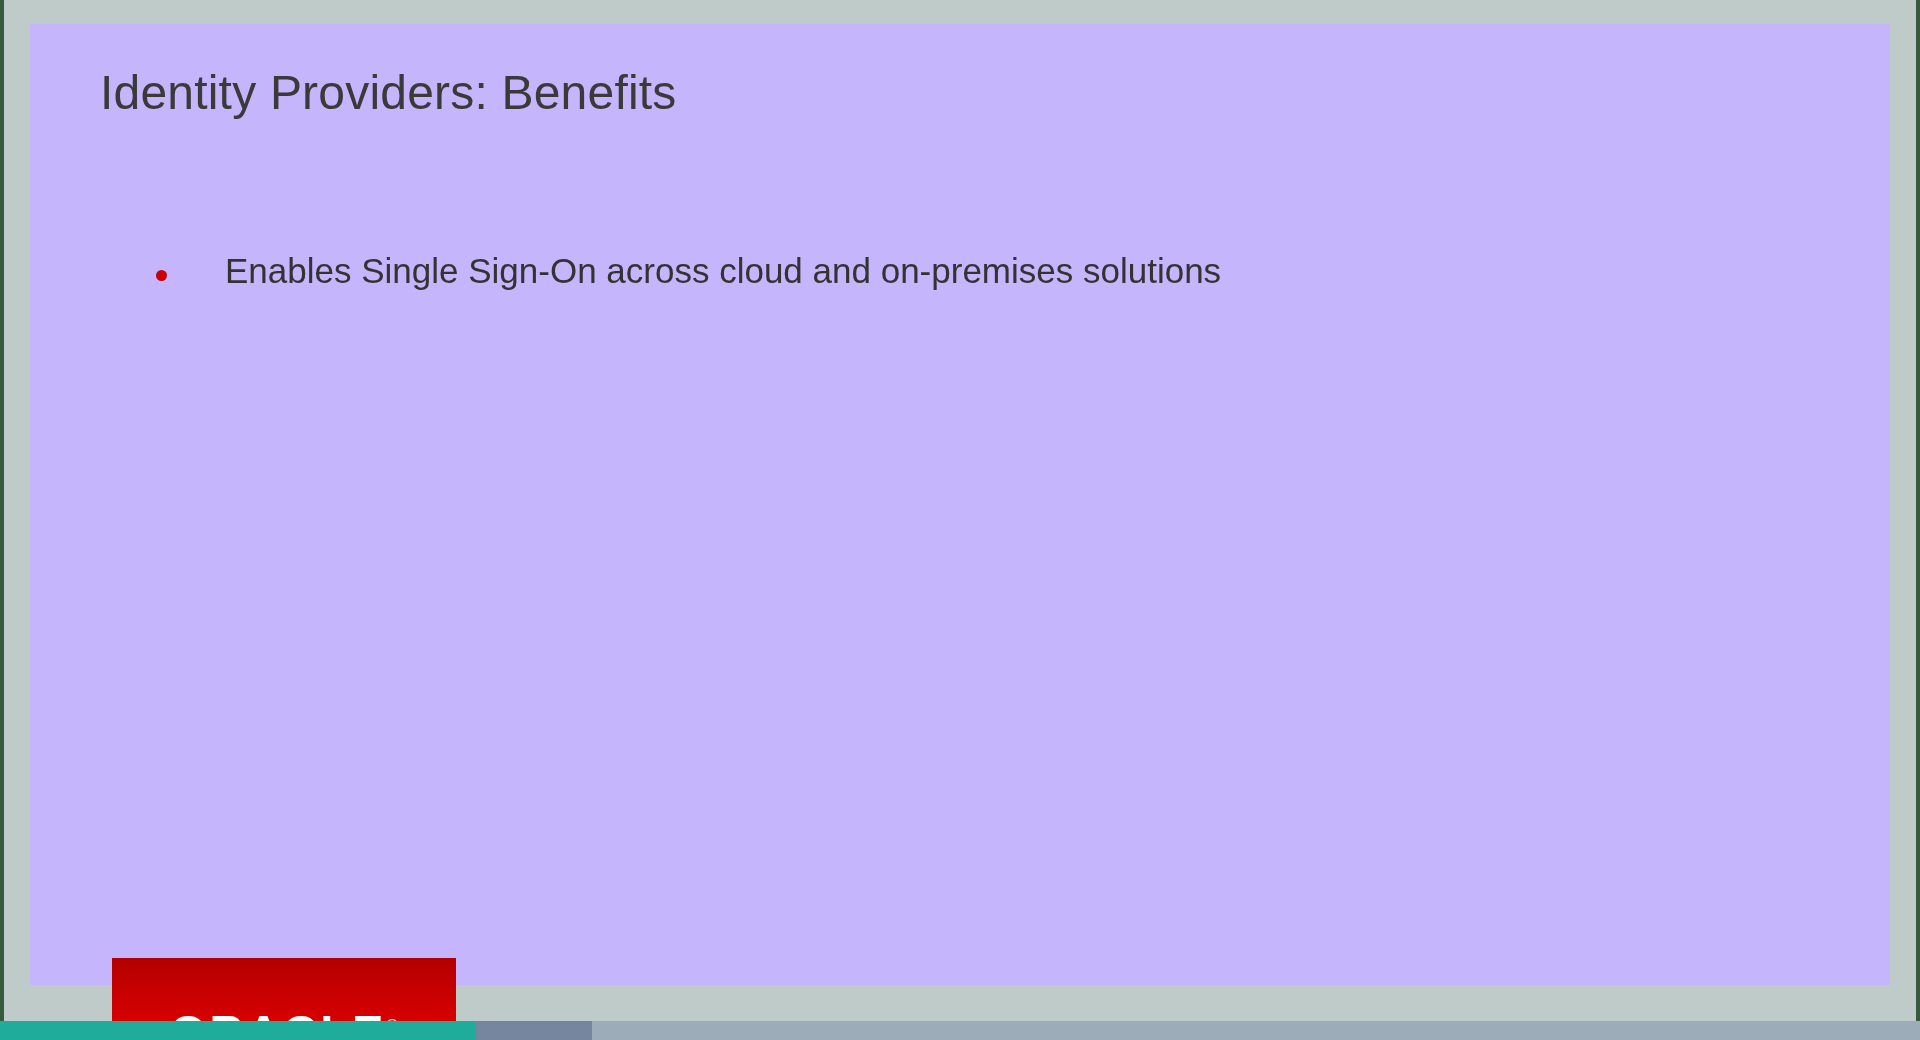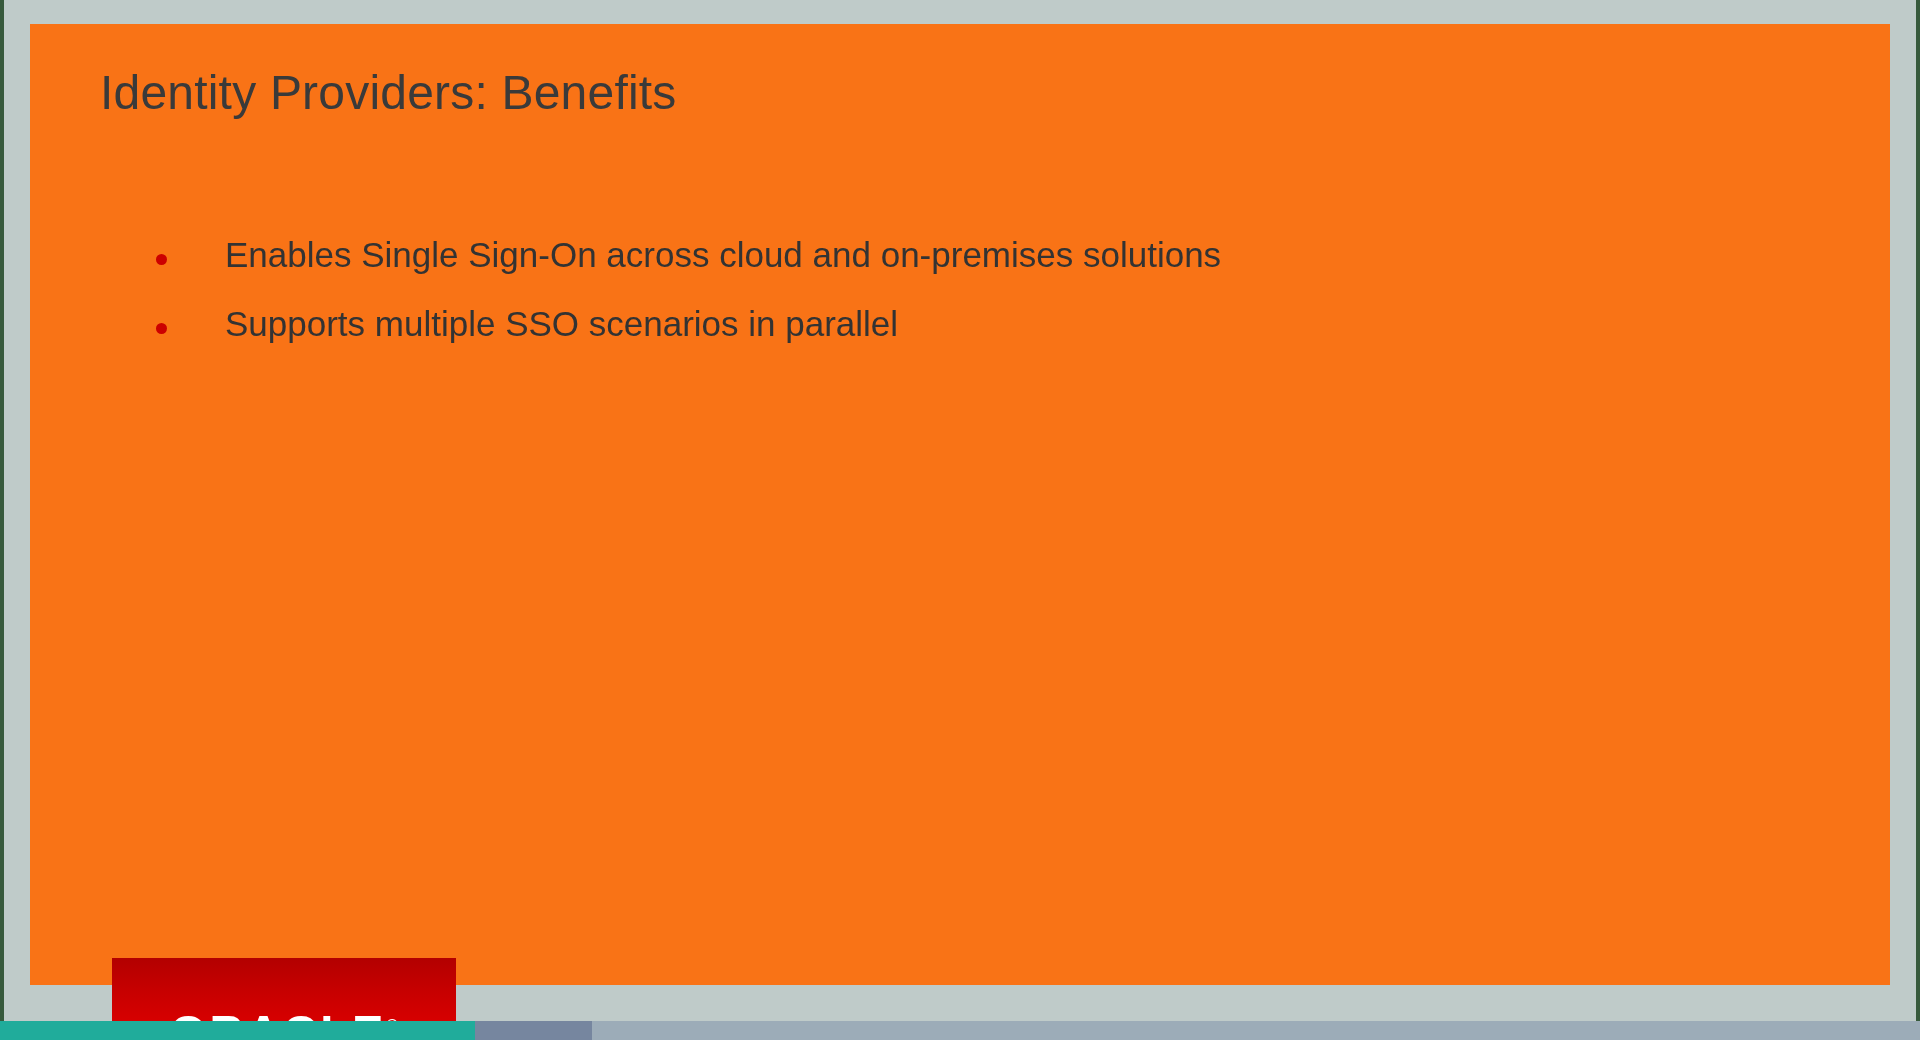--- a/index.html
+++ b/index.html
@@ -37,40 +37,40 @@
   .edge-rule.left  { left: 0; }
   .edge-rule.right { left: 1916px; }
 
   
   #slide {
     position: absolute;
     left: 30px;
     top: 24px;
     width: 1860px;
     height: 961px;
-    background: #f97316;
+    background: #c4b5fd;
     overflow: hidden;
   }
 
   #slide-title {
     position: absolute;
     left: 70px;
     top: 40px;
     font-size: 48px;
     line-height: 58px;
     font-weight: 400;
     color: #3a3a3a;
     white-space: nowrap;
     letter-spacing: 0.2px;
   }
 
   #bullet-list {
     position: absolute;
     left: 0;
-    top: 208px;
+    top: 224px;
     width: 100%;
   }
   .bullet-row {
     position: relative;
     height: 69px;
   }
   .bullet-marker {
     position: absolute;
     left: 126px;
     top: 22px;
@@ -155,24 +155,20 @@
 
     <div id="slide-title">Identity Providers: Benefits</div>
 
     <div id="bullet-list">
 
       <div class="bullet-row">
         <span class="bullet-marker"></span>
         <span class="bullet-text">Enables Single Sign-On across cloud and on-premises solutions</span>
       </div>
 
-      <div class="bullet-row">
-        <span class="bullet-marker"></span>
-        <span class="bullet-text">Supports multiple SSO scenarios in parallel</span>
-      </div>
 
 
     </div>
   </div>
 
   <div id="oracle-logo">
     <div id="oracle-wordmark"><span>ORACLE</span><span id="oracle-regmark">®</span></div>
   </div>
 
   <div id="progress-bar">

